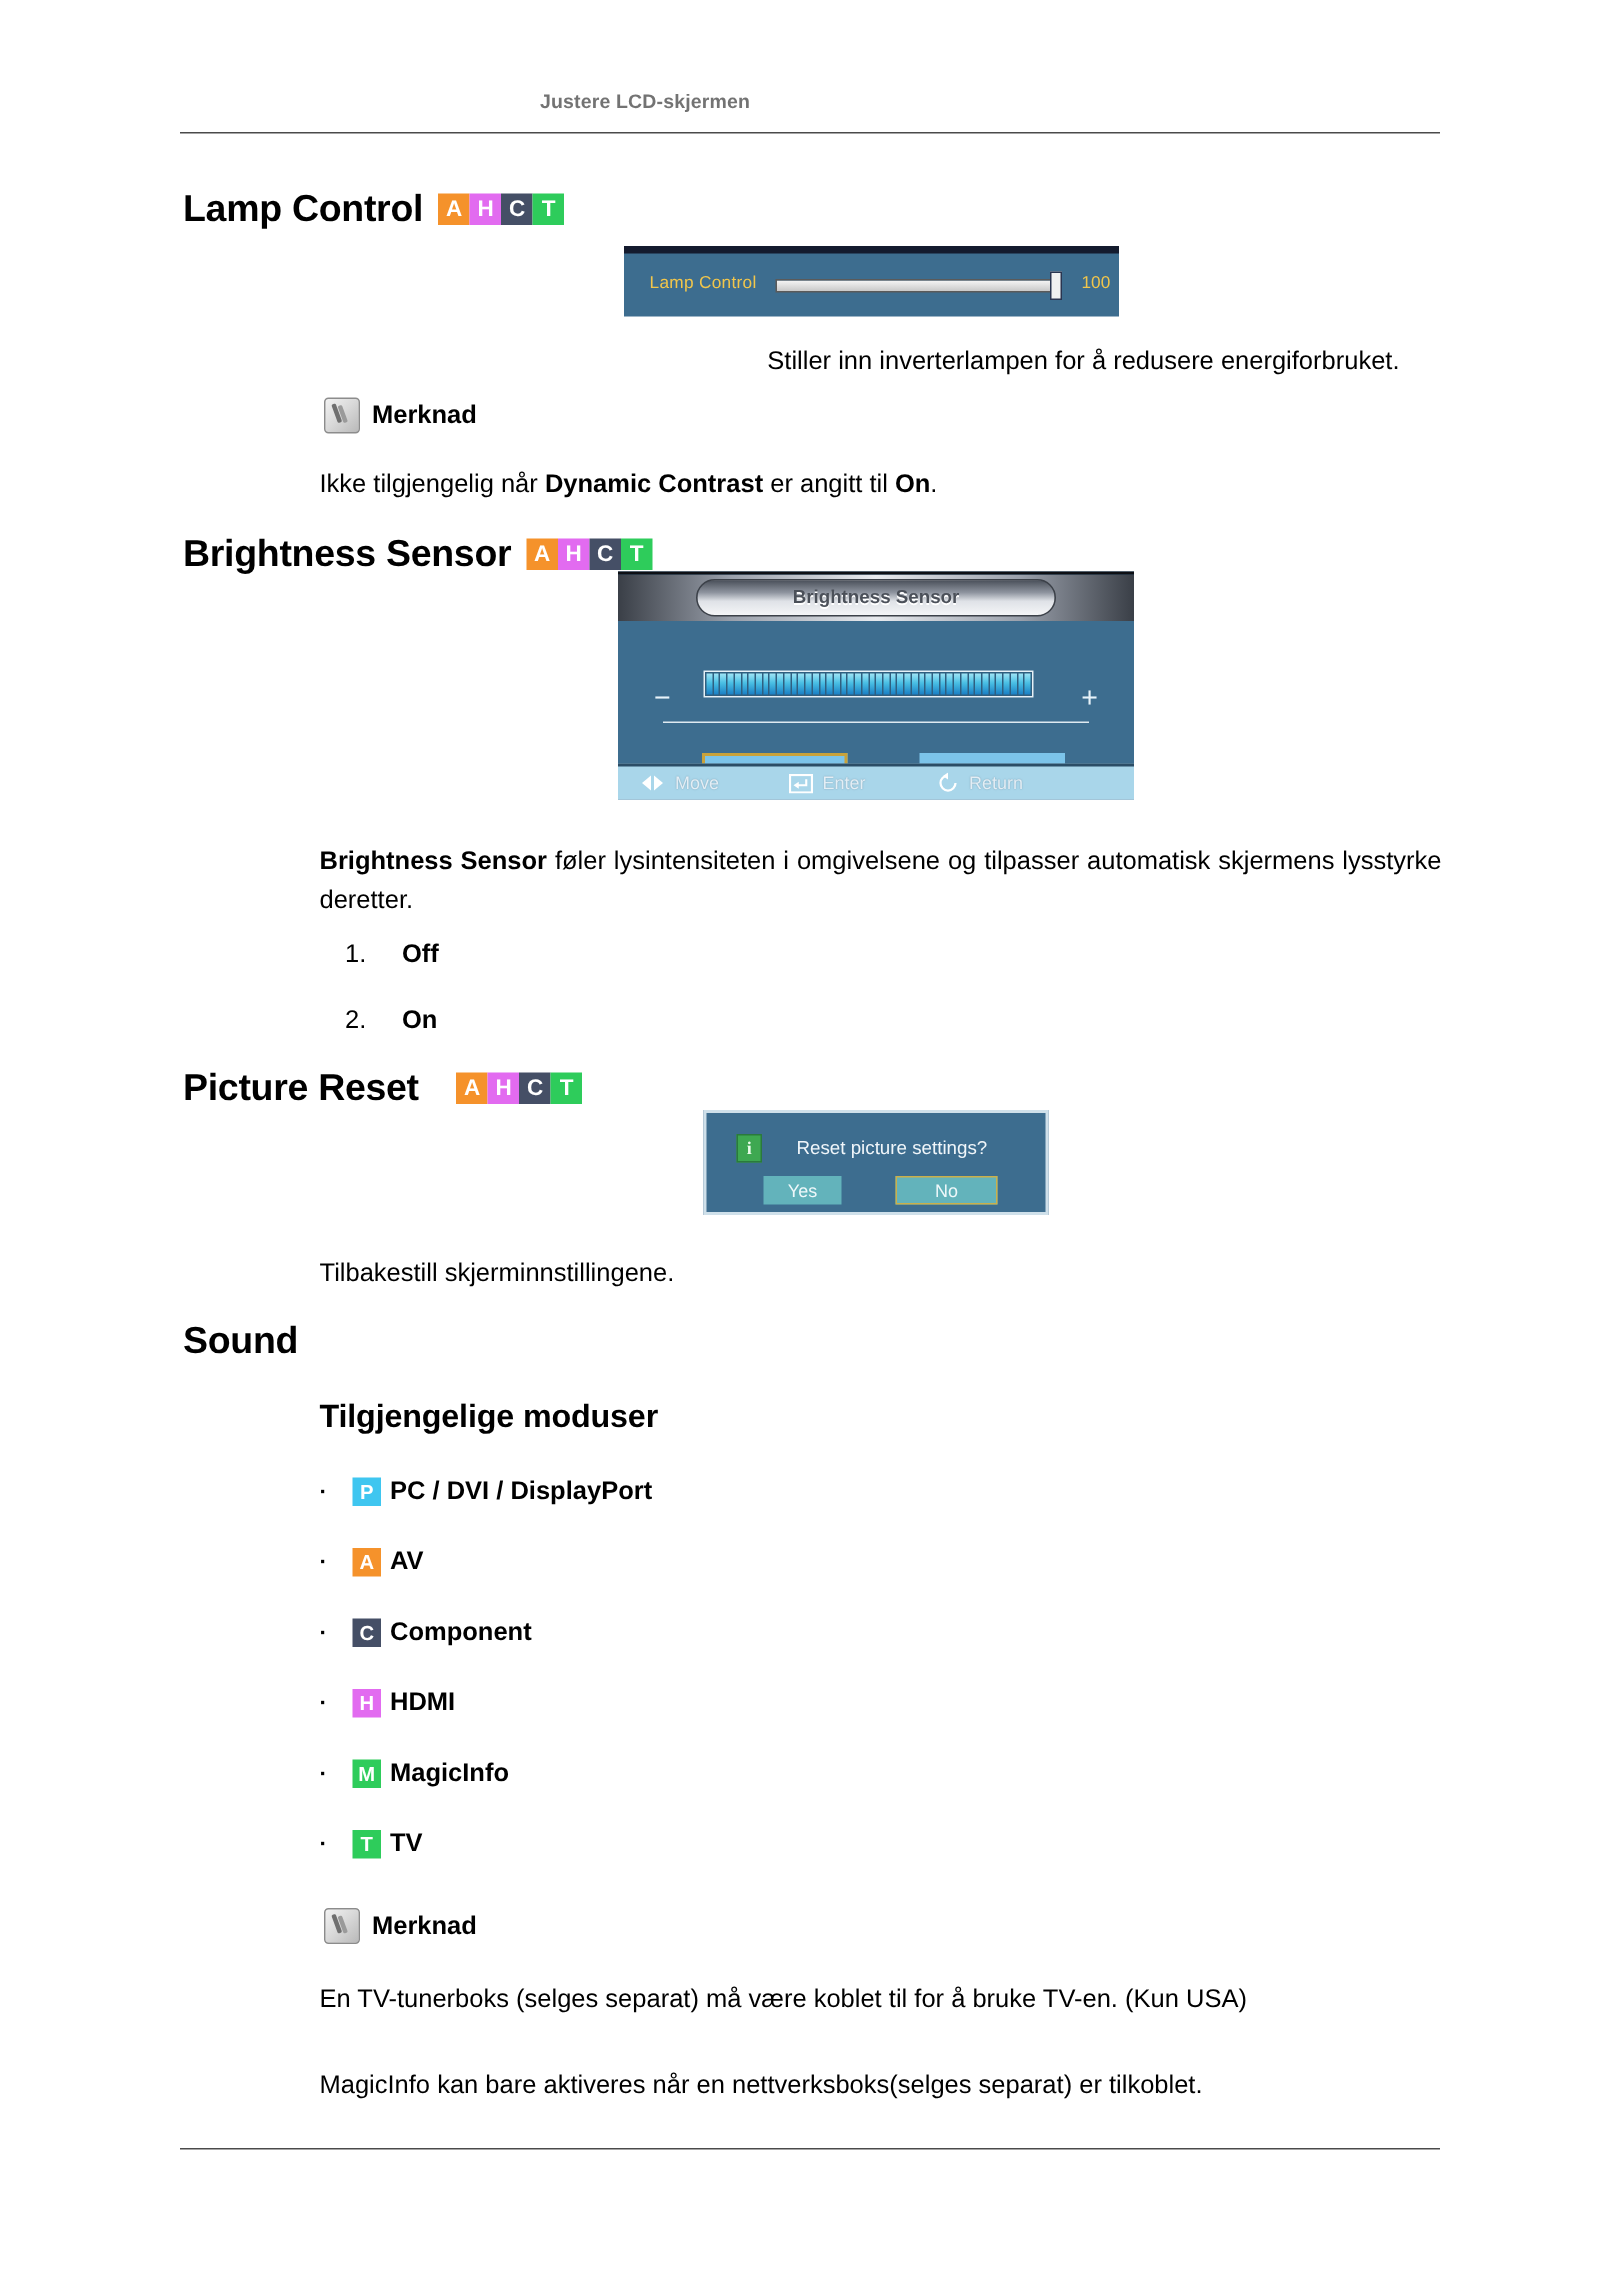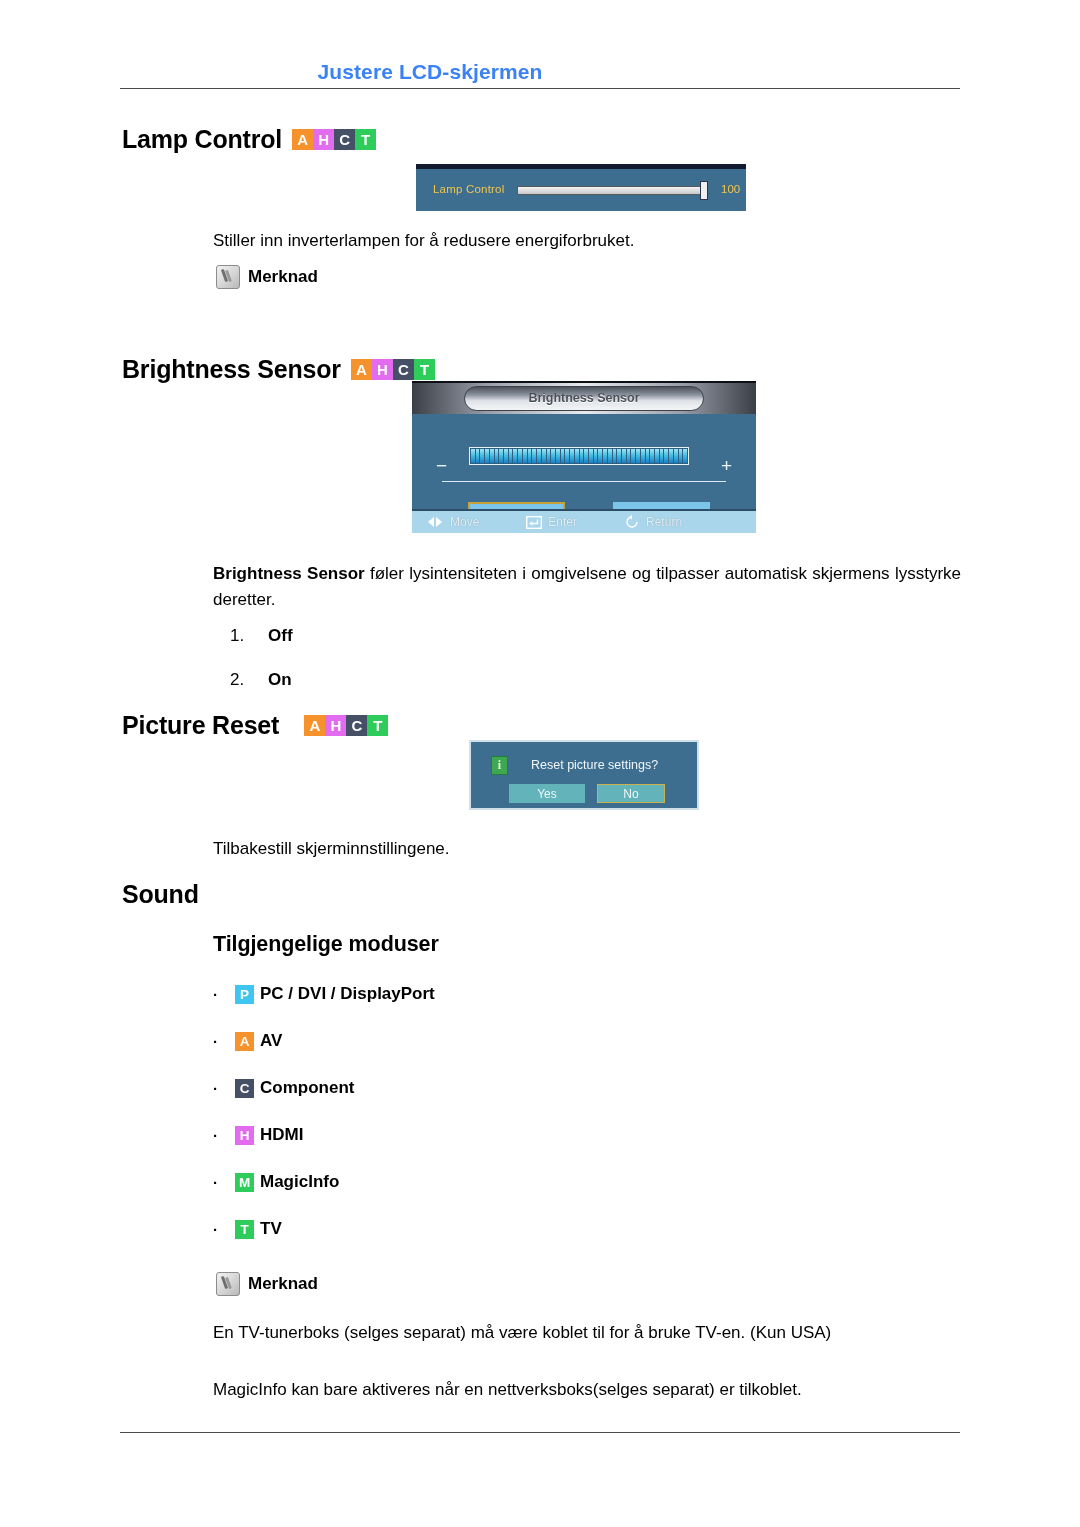--- a/index.html
+++ b/index.html
@@ -22,23 +22,23 @@
     box-sizing: border-box;
   }
 
   
   .running-head {
     position: absolute;
     top: 60px;
     left: 0;
     width: 860px;
     text-align: center;
-    font-size: 21px;
-    font-weight: bold;
-    color: #3b82f6;
+    font-size: 13px;
+    font-weight: bold;
+    color: #737373;
     letter-spacing: 0.1px;
   }
   .head-rule {
     position: absolute;
     top: 88px;
     left: 120px;
     width: 840px;
     height: 0;
     border-top: 1.6px solid #4a4a4a;
   }
@@ -377,21 +377,21 @@
     position: absolute;
     top: 42px;
     height: 19px;
     line-height: 19px;
     text-align: center;
     font-size: 12px;
     color: #eef8fa;
     background: #63b3bb;
     box-sizing: border-box;
   }
-  .osd-reset .rbtn.yes { left: 38px; width: 76px; border: 1px solid transparent; }
+  .osd-reset .rbtn.yes { left: 38px; width: 52px; border: 1px solid transparent; }
   .osd-reset .rbtn.no  { left: 126px; width: 68px; border: 1.5px solid #cbb04b; }
 </style>
 </head>
 <body>
 
 <div class="page">
 
   <div class="running-head">Justere LCD-skjermen</div>
   <div class="head-rule"></div>
 
@@ -405,27 +405,30 @@
     </span>
   </div>
 
   <div class="osd-lamp">
     <div class="lbl">Lamp Control</div>
     <div class="track"></div>
     <div class="knob"></div>
     <div class="val">100</div>
   </div>
 
-  <div class="para" style="top:228px; width:720px;">Stiller inn inverterlampen for å redusere energiforbruket.</div>
+  <div class="para" style="top:228px; width:720px;text-align:right;">Stiller inn inverterlampen for å redusere energiforbruket.</div>
 
   <div class="note-label" style="top:265px;">
     <span class="note-icon"></span>
     <span>Merknad</span>
   </div>
 
+  <div class="para" style="top:310px; width:720px;">
+    <span>Ikke tilgjengelig når </span><b>Dynamic Contrast</b><span> er angitt til </span><b>On</b><span>.</span>
+  </div>
 
   <div class="h1" style="top:355px;">
     <span>Brightness Sensor</span>
     <span class="badges">
       <span class="badge" style="background:#f5922b">A</span>
         <span class="badge" style="background:#e26bf0">H</span>
         <span class="badge" style="background:#454f66">C</span>
         <span class="badge" style="background:#2ecc5b">T</span>
     </span>
   </div>

